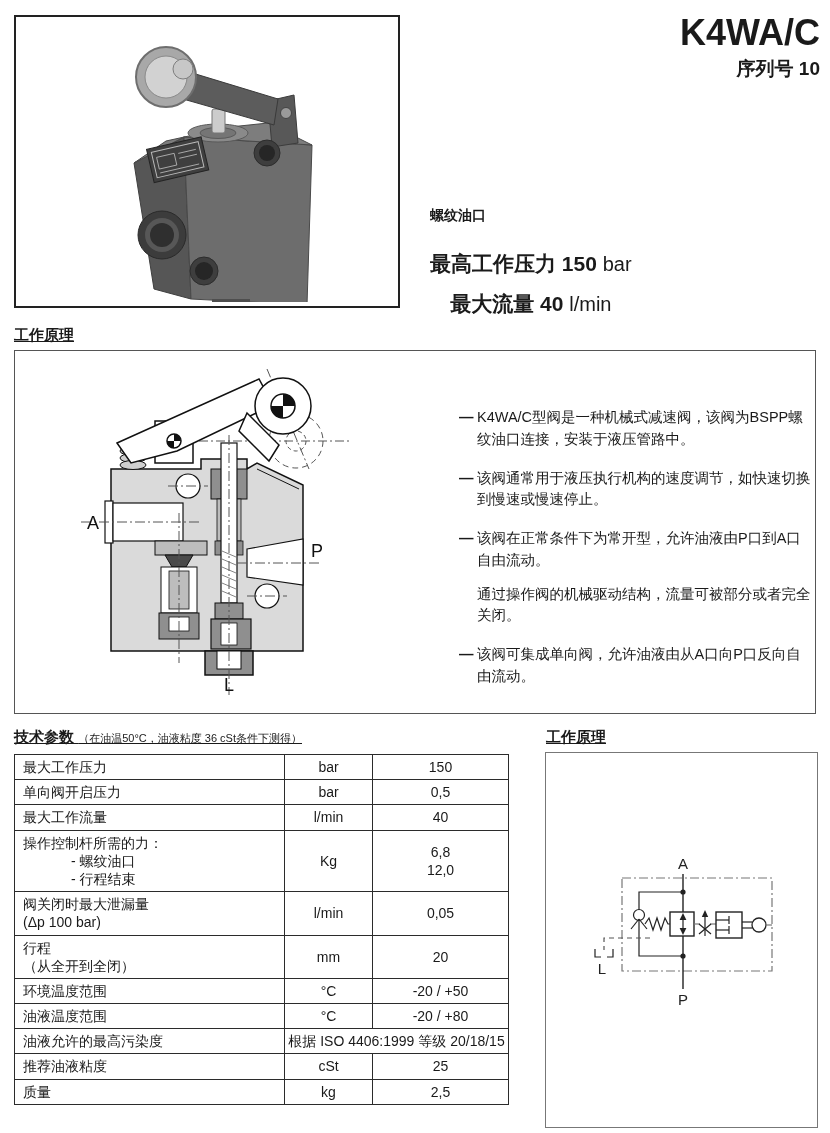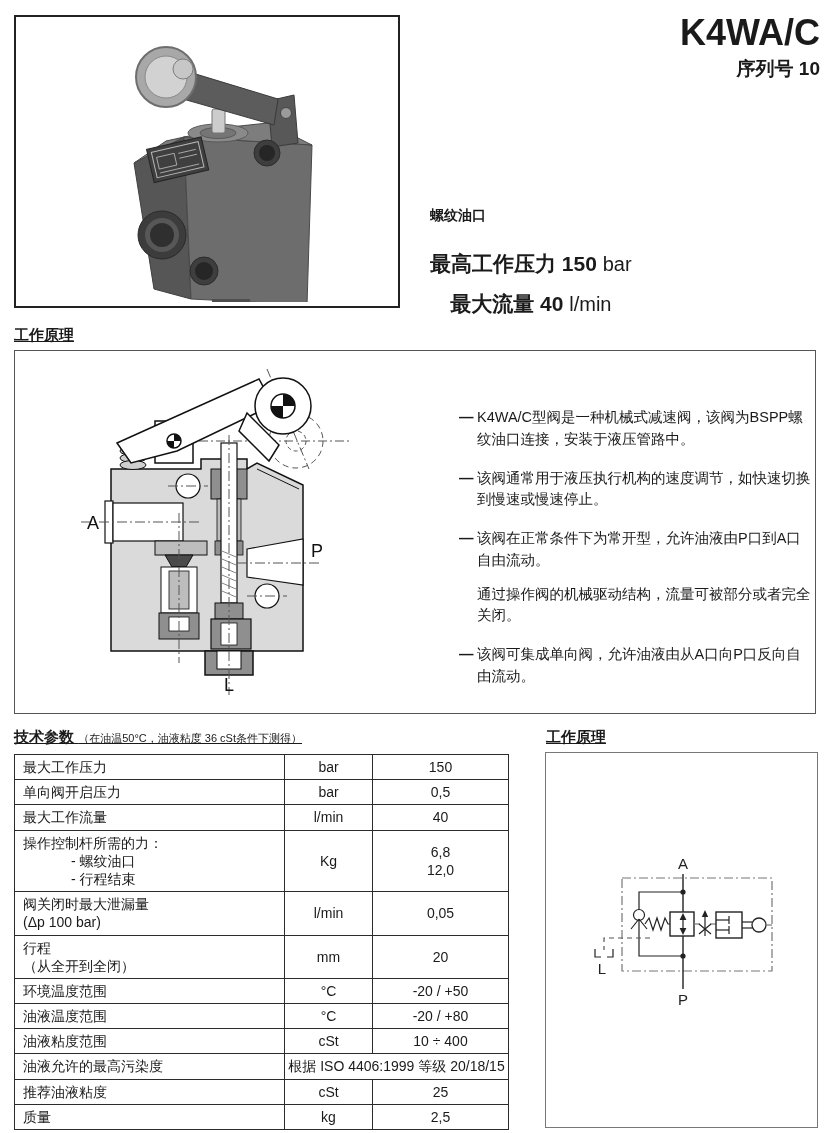--- a/index.html
+++ b/index.html
@@ -295,29 +295,20 @@
           <td>
             <div class="nline">油液温度范围</div>
           </td>
           <td class="c">°C</td>
           <td class="c">
             <div>-20 / +80</div>
           </td>
         </tr>
         <tr>
           <td>
-            <div class="nline">油液粘度范围</div>
-          </td>
-          <td class="c">cSt</td>
-          <td class="c">
-            <div>10 ÷ 400</div>
-          </td>
-        </tr>
-        <tr>
-          <td>
             <div class="nline">油液允许的最高污染度</div>
           </td>
           <td colspan="2" class="c">根据 ISO 4406:1999 等级 20/18/15</td>
         </tr>
         <tr>
           <td>
             <div class="nline">推荐油液粘度</div>
           </td>
           <td class="c">cSt</td>
           <td class="c">

